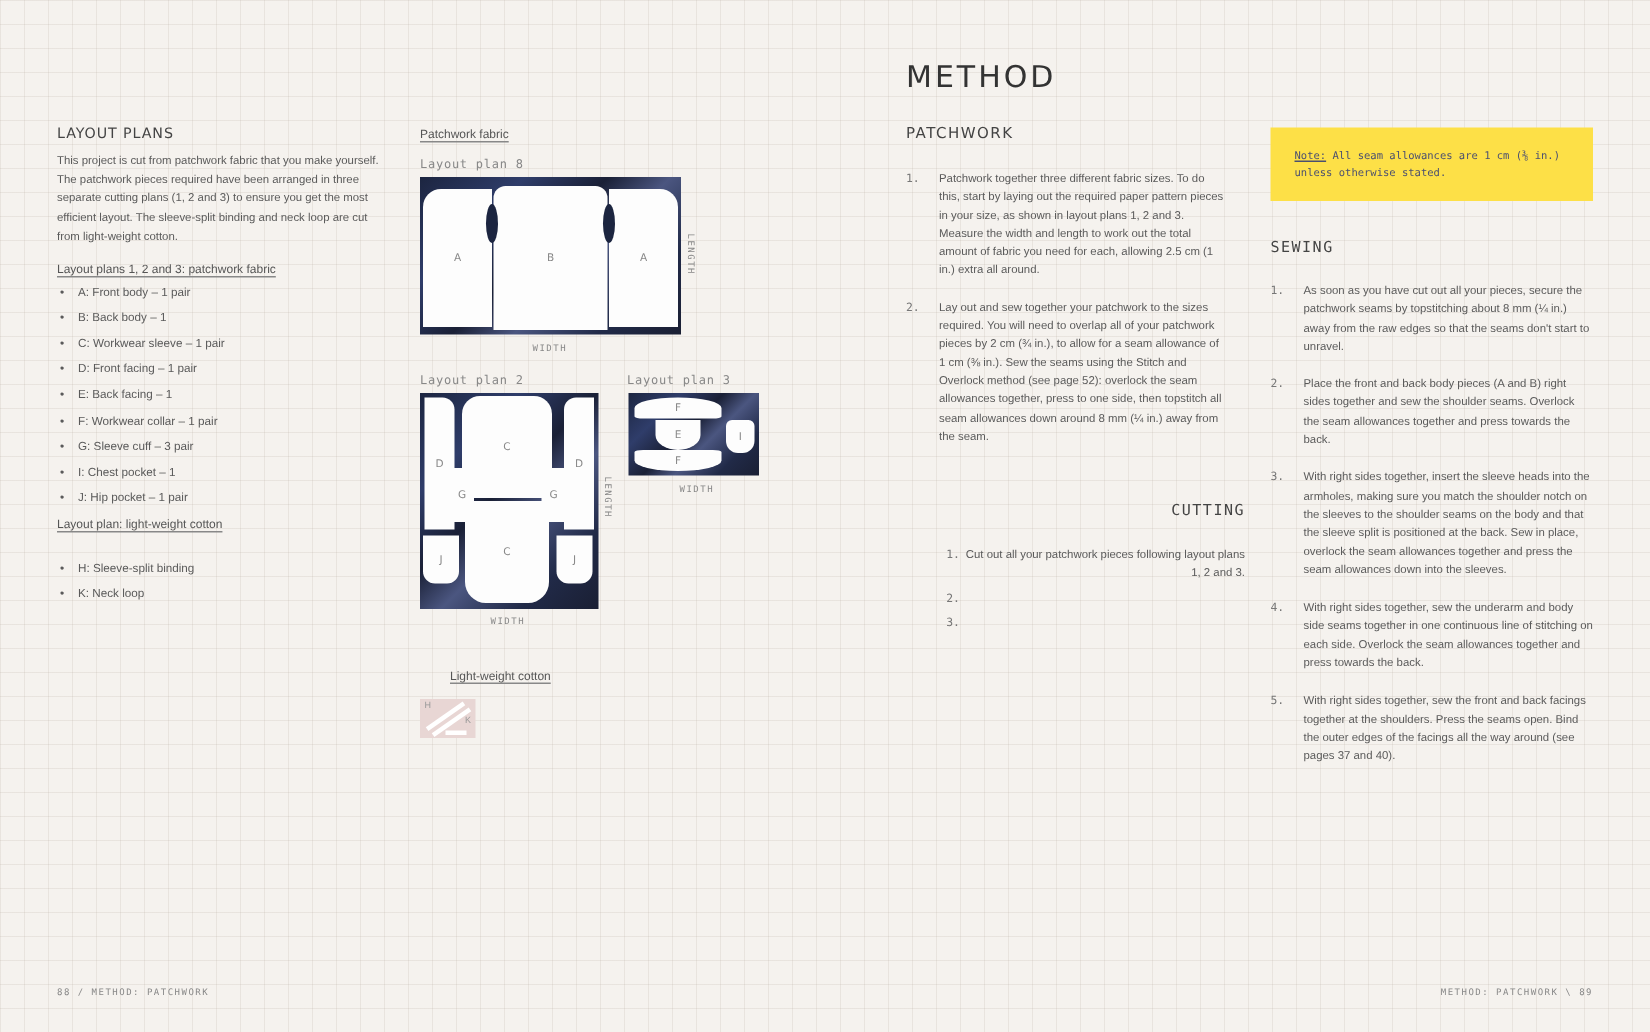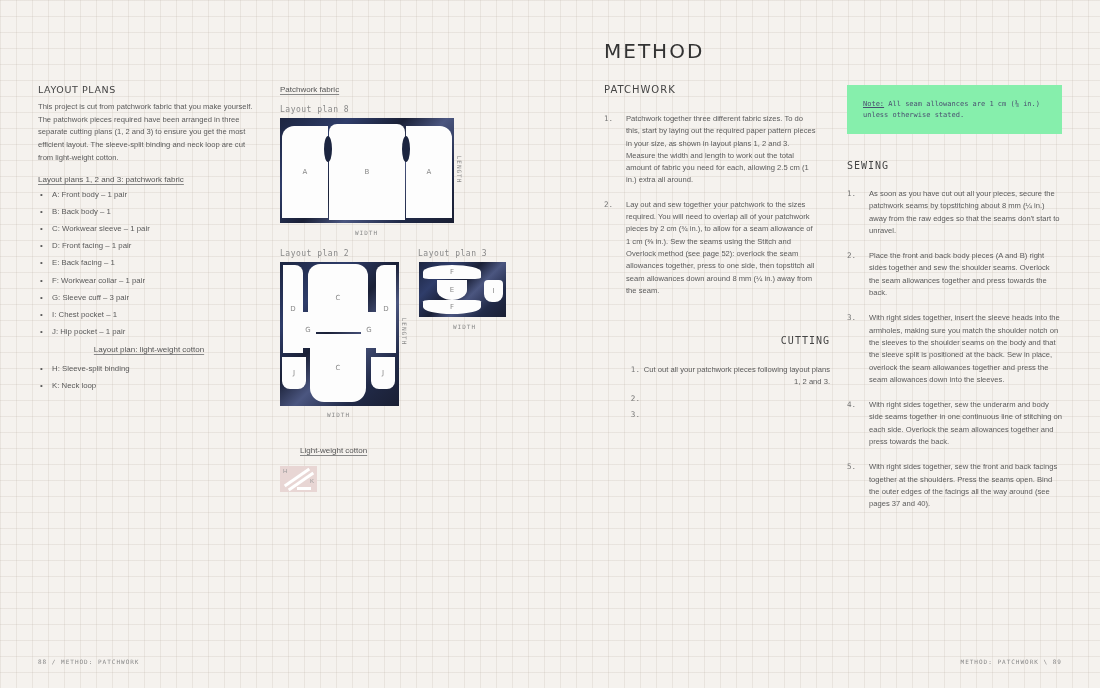--- a/index.html
+++ b/index.html
@@ -32,21 +32,21 @@
     background:linear-gradient(135deg,#1c2540 0%,#2f3d6a 25%,#1a2036 45%,#4b5680 60%,#212a48 80%,#1a1f33 100%);
   }
   .piece { position:absolute; background:#fdfdfd; display:flex; align-items:center; justify-content:center; font-size:7px; color:#888; font-family:"DejaVu Sans", sans-serif; }
 
   .h-method { font-size:20px; letter-spacing:2px; color:#333; font-weight:normal; }
   .h-sub { font-size:10px; letter-spacing:1px; color:#444; }
   .step { display:flex; }
   .step .num { width:22px; font-size:7.6px; color:#777; font-family:"DejaVu Sans Mono", monospace; line-height:12.3px; }
   .step .txt { flex:1; font-size:7.6px; line-height:12.3px; color:#5a5a5a; }
 
-  .note-box { background:#86efac; }
+  .note-box { background:#fde047; }
   .footer { font-size:6px; letter-spacing:1px; color:#888; }
 </style>
 </head>
 <body>
 
 <div class="abs" style="left:0;top:0;width:550px;height:688px;">
 
   <div class="abs" style="left:38px;top:84px;width:222px;">
     <div class="sec-title sans">LAYOUT PLANS</div>
     <div class="body-text" style="margin-top:6px;">This project is cut from patchwork fabric that you make yourself. The patchwork pieces required have been arranged in three separate cutting plans (1, 2 and 3) to ensure you get the most efficient layout. The sleeve-split binding and neck loop are cut from light-weight cotton.</div>
@@ -84,21 +84,21 @@
       <li>
           <span class="dot">•</span>
           <span>I: Chest pocket – 1</span>
         </li>
       <li>
           <span class="dot">•</span>
           <span>J: Hip pocket  – 1 pair</span>
         </li>
     </ul>
 
-    <div class="ulink" style="margin-top:5px;margin-bottom:6px;text-align:center;">Layout plan: light-weight cotton</div>
+    <div class="ulink" style="margin-top:5px;margin-bottom:16px;">Layout plan: light-weight cotton</div>
     <ul class="bullet-list">
       <li>
           <span class="dot">•</span>
           <span>H: Sleeve-split binding</span>
         </li>
       <li>
           <span class="dot">•</span>
           <span>K: Neck loop</span>
         </li>
     </ul>

